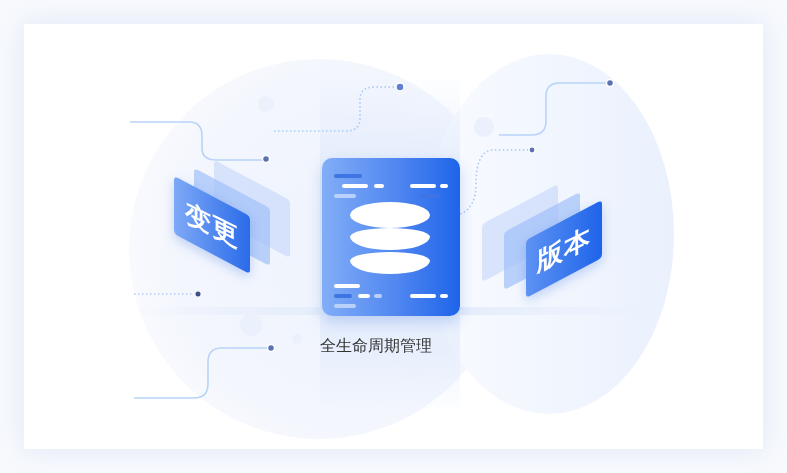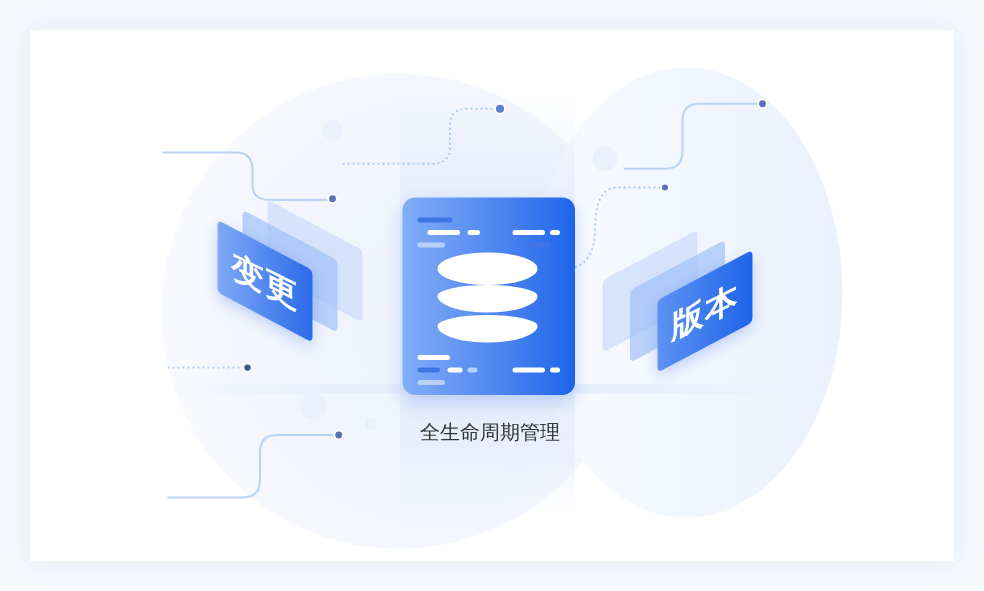--- a/index.html
+++ b/index.html
@@ -13,21 +13,21 @@
   .bubble{position:absolute;border-radius:50%;background:#eaf1fc;}
   svg.lines{position:absolute;left:0;top:0;}
   .doc{position:absolute;left:298px;top:134px;width:138px;height:158px;border-radius:10px;background:linear-gradient(90deg,#82aef7 0%,#4f86f0 55%,#1e64ea 100%);box-shadow:0 6px 14px rgba(60,110,220,0.25);}
   .bar{position:absolute;height:4px;border-radius:2px;}
   .w{background:#fff;}
   .lb{background:#b9d0fa;}
   .db{background:#3f74e4;}
   .disk{position:absolute;left:28px;width:80px;background:#fff;border-radius:50%;}
   .tag{position:absolute;width:76px;height:58px;border-radius:4px;}
   .tag-label{position:absolute;left:0;top:0;width:100%;height:100%;display:flex;align-items:center;justify-content:center;color:#fff;font-weight:bold;font-size:26px;letter-spacing:1px;}
-  .caption{position:absolute;left:296px;top:312px;width:144px;text-align:center;font-size:16px;color:#333;font-family:"DejaVu Sans",sans-serif;}
+  .caption{position:absolute;left:296px;top:312px;width:144px;text-align:left;font-size:16px;color:#333;font-family:"DejaVu Sans",sans-serif;}
 </style>
 </head>
 <body>
 
 <div class="card">
   <div class="circle c-left"></div>
   <div class="circle c-right"></div>
   <div class="beam"></div>
   <div class="hline"></div>
 

